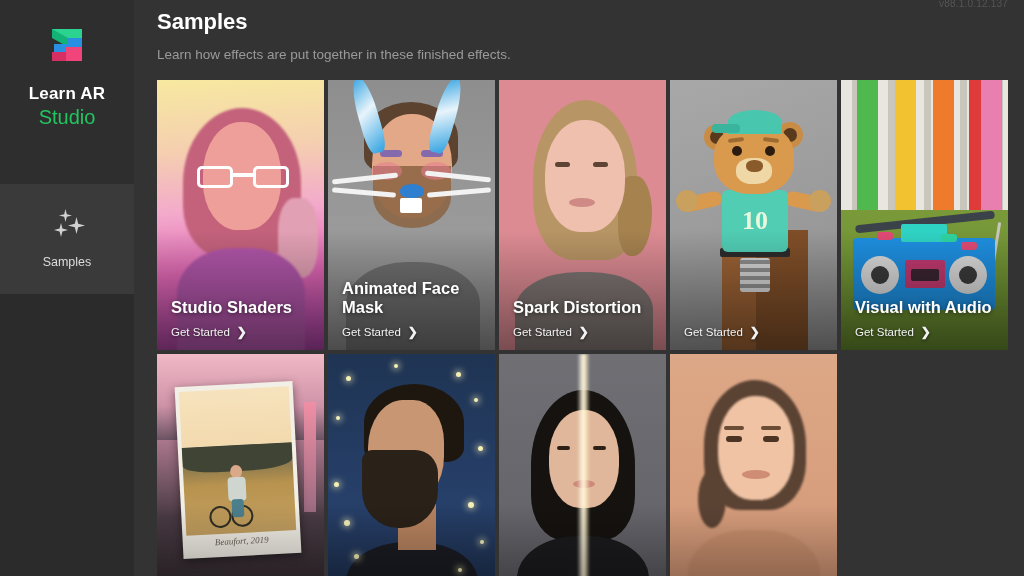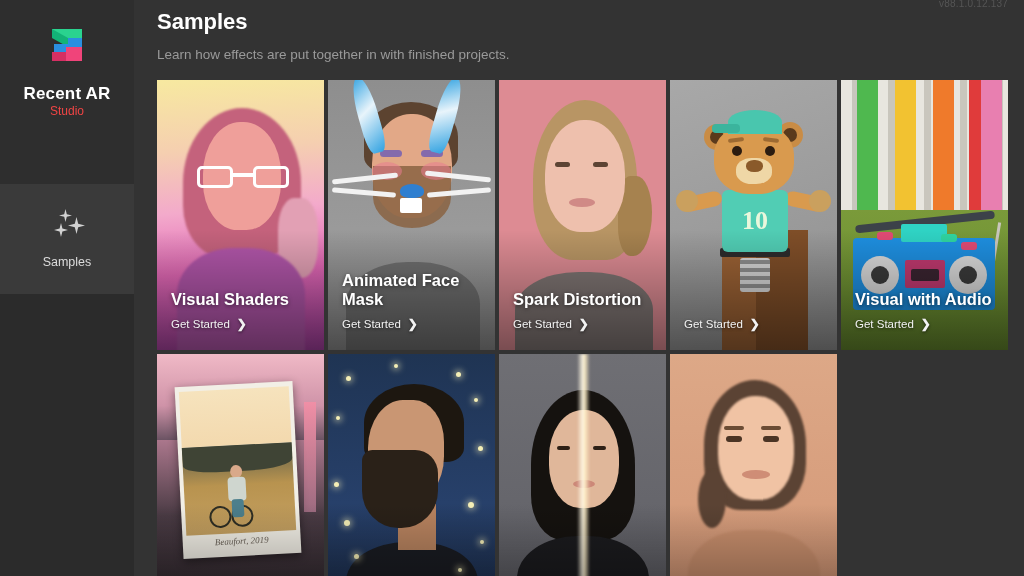--- a/index.html
+++ b/index.html
@@ -18,21 +18,21 @@
   }
   .side-brand {
     height:184px; background:#2e2e2e;
     display:flex; flex-direction:column; align-items:center;
     padding-top:16px;
   }
   .logo-wrap { width:58px; height:58px; position:relative; margin-bottom:10px; }
   .brand-name {
     font-size:17px; font-weight:bold; color:#ffffff; letter-spacing:.2px; line-height:1.15;
   }
-  .brand-sub { font-size:12px; color:#ef4444; font-weight:normal; line-height:1.3; }
+  .brand-sub { font-size:20px; color:#22c55e; font-weight:normal; line-height:1.3; }
 
   .side-item {
     height:110px; display:flex; flex-direction:column;
     align-items:center; justify-content:center; gap:12px;
     position:relative; cursor:pointer;
   }
   .side-item.active { background:#3a3a3a; }
   .side-item.inactive { background:#2e2e2e; }
   .side-item .ico { width:40px; height:34px; position:relative; }
   .side-item .lbl { font-size:12.5px; color:#dcdcdc; }
@@ -78,21 +78,21 @@
     grid-auto-rows:270px;
     gap:4px;
   }
   .card { position:relative; overflow:hidden; cursor:pointer; background:#8b5cf6;text-decoration:underline; }
   .card .thumb { position:absolute; inset:0; overflow:hidden; }
   .card .overlay {
     position:absolute; left:0; right:0; bottom:0; height:120px;
     background:linear-gradient(to top, rgba(0,0,0,.45), rgba(0,0,0,0));
     pointer-events:none;
   }
-  .card .meta { position:absolute; left:14px; bottom:20px; right:10px; }
+  .card .meta { position:absolute; left:14px; bottom:12px; right:10px; }
   .card .ctitle {
     font-size:16.5px; font-weight:bold; color:#ffffff; line-height:1.16;
     text-shadow:0 1px 4px rgba(0,0,0,.55); margin-bottom:9px;
   }
   .card .cta {
     display:flex; align-items:center; gap:7px;
     font-size:11.5px; color:#f2f2f2; text-shadow:0 1px 3px rgba(0,0,0,.6);
   }
   .chev { font-size:12px; font-weight:bold; line-height:1; }
 
@@ -255,57 +255,57 @@
         <svg width="58" height="58" viewBox="0 0 58 58">
           <polygon points="14,13 44,13 44,22 14,22" fill="#2ad38f"></polygon>
           <polygon points="14,13 14,22 30,31 30,22" fill="#13b377"></polygon>
           <polygon points="30,22 44,22 44,31 30,31" fill="#2a8fe0"></polygon>
           <polygon points="16,28 44,28 30,38 16,38" fill="#2a8fe0"></polygon>
           <polygon points="14,36 44,36 44,45 14,45" fill="#f0447a"></polygon>
           <polygon points="14,36 14,45 28,45 28,36" fill="#d62f63"></polygon>
           <polygon points="28,31 44,31 44,40 28,40" fill="#f0447a"></polygon>
         </svg>
       </div>
-      <div class="brand-name">Recent AR</div>
+      <div class="brand-name">Learn AR</div>
       <div class="brand-sub">Studio</div>
     </div>
 
     <div class="side-item active">
       <div class="ico">
         <span class="star s1"></span>
           <span class="star s2"></span>
           <span class="star s3"></span>
       </div>
       <div class="lbl">Samples</div>
     </div>
 
   </div>
 
   <div id="main">
     <div class="version">v88.1.0.12.137</div>
     <div class="page-title">Samples</div>
-    <div class="page-sub">Learn how effects are put together in with finished projects.</div>
+    <div class="page-sub">Learn how effects are put together in these finished effects.</div>
 
     <div class="grid">
 
       <div class="card">
         <div class="thumb t1">
           <div class="ph-hair hair"></div>
             <div class="ph-face face"></div>
           <div class="arm"></div>
             <div class="ph-body torso"></div>
           <div class="glasses">
               <span class="gl l"></span>
               <span class="gbridge"></span>
               <span class="gl r"></span>
             </div>
         </div>
         <div class="overlay"></div>
         <div class="meta">
-          <div class="ctitle">Visual Shaders</div>
+          <div class="ctitle">Studio Shaders</div>
           <div class="cta">
             <span>Get Started</span>
             <span class="chev">❯</span>
           </div>
         </div>
       </div>
 
       <div class="card">
         <div class="thumb t2">
           <div class="ph-body torso"></div>

